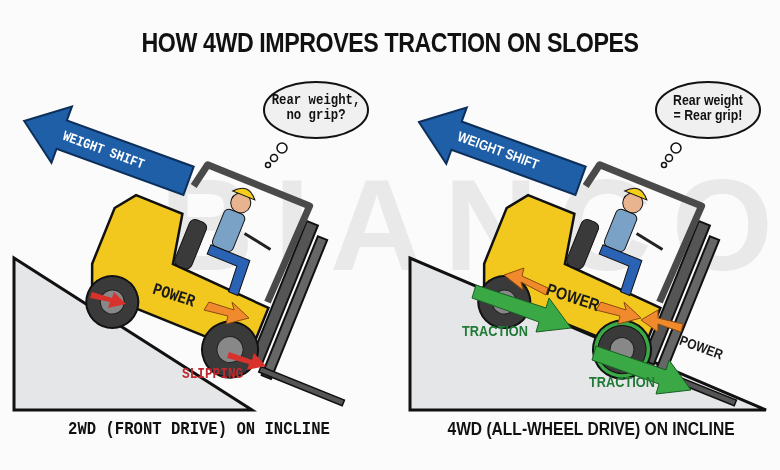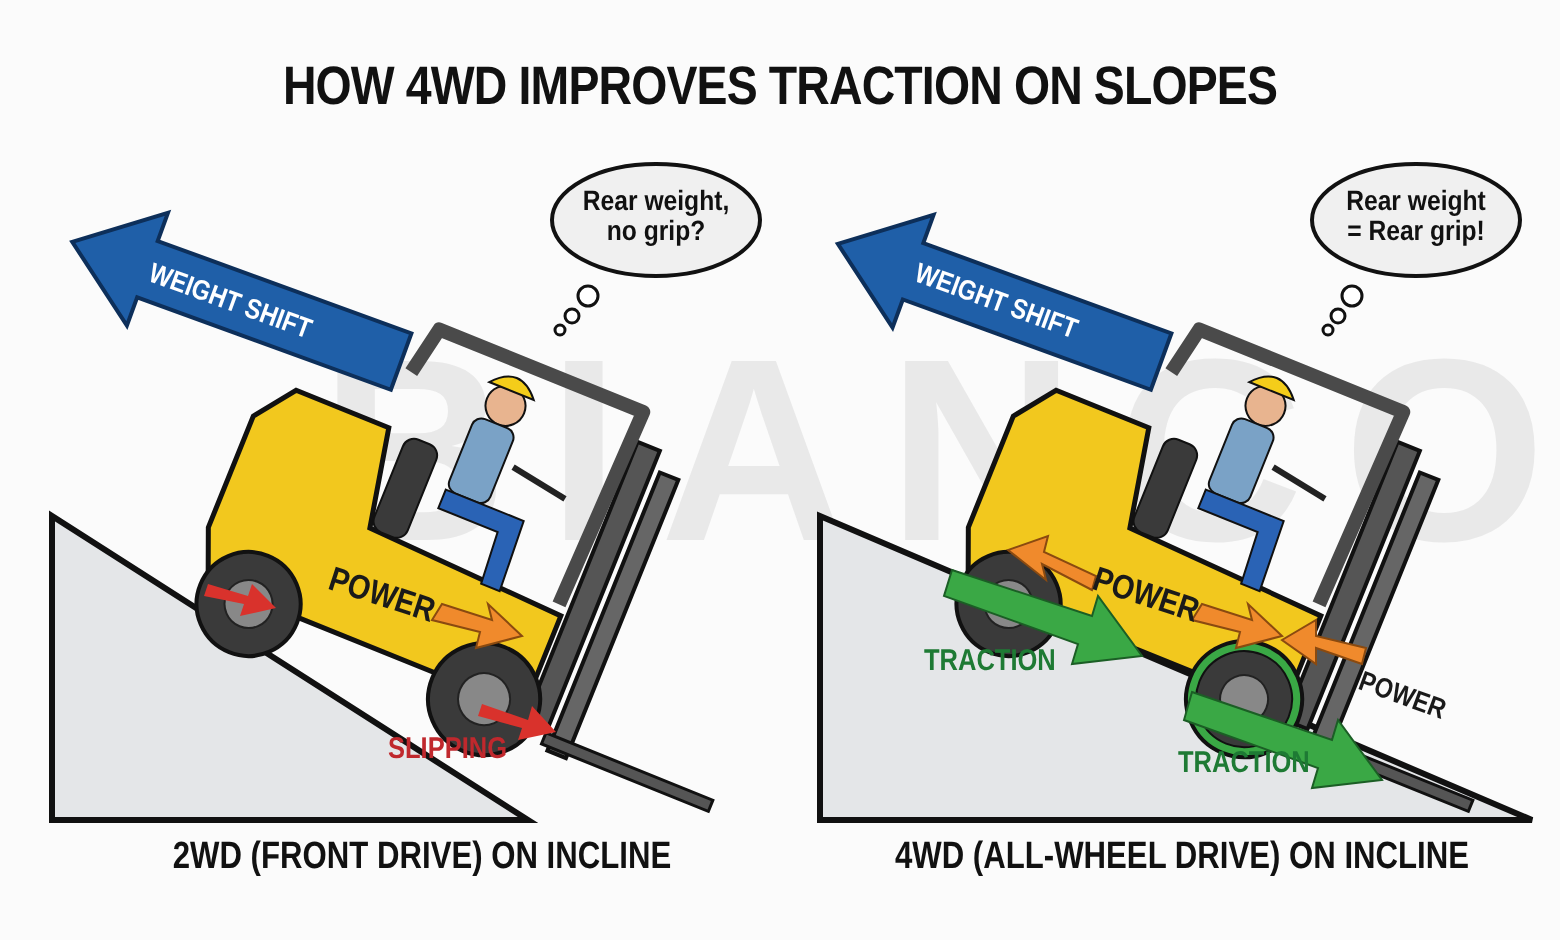--- a/index.html
+++ b/index.html
@@ -10,21 +10,21 @@
       position: relative;
     }
     .title {
       position: absolute; left: 0; top: 28px; width: 780px;
       text-align: center; font-weight: bold; font-size: 27px;
       letter-spacing: -0.5px; color: #111;
       transform: scaleX(0.86); transform-origin: center;
       font-family: "Liberation Sans", sans-serif;
     }
     .panel { position: absolute; top: 70px; width: 390px; height: 400px; }
-    .panel.left { left: 16px; }
+    .panel.left { left: 4px; font-family: Liberation Mono, monospace; }
     .panel.right { left: 396px; }
     svg { position: absolute; left: 0; top: 0; }
     .caption {
       position: absolute; top: 348px; width: 390px; text-align: center;
       font-weight: bold; font-size: 19px; color: #111;
       transform: scaleX(0.82); transform-origin: center;
     }
     .bubble-text {
       position: absolute; font-weight: bold; font-size: 14px; line-height: 15px;
       color: #111; text-align: center; width: 110px;

